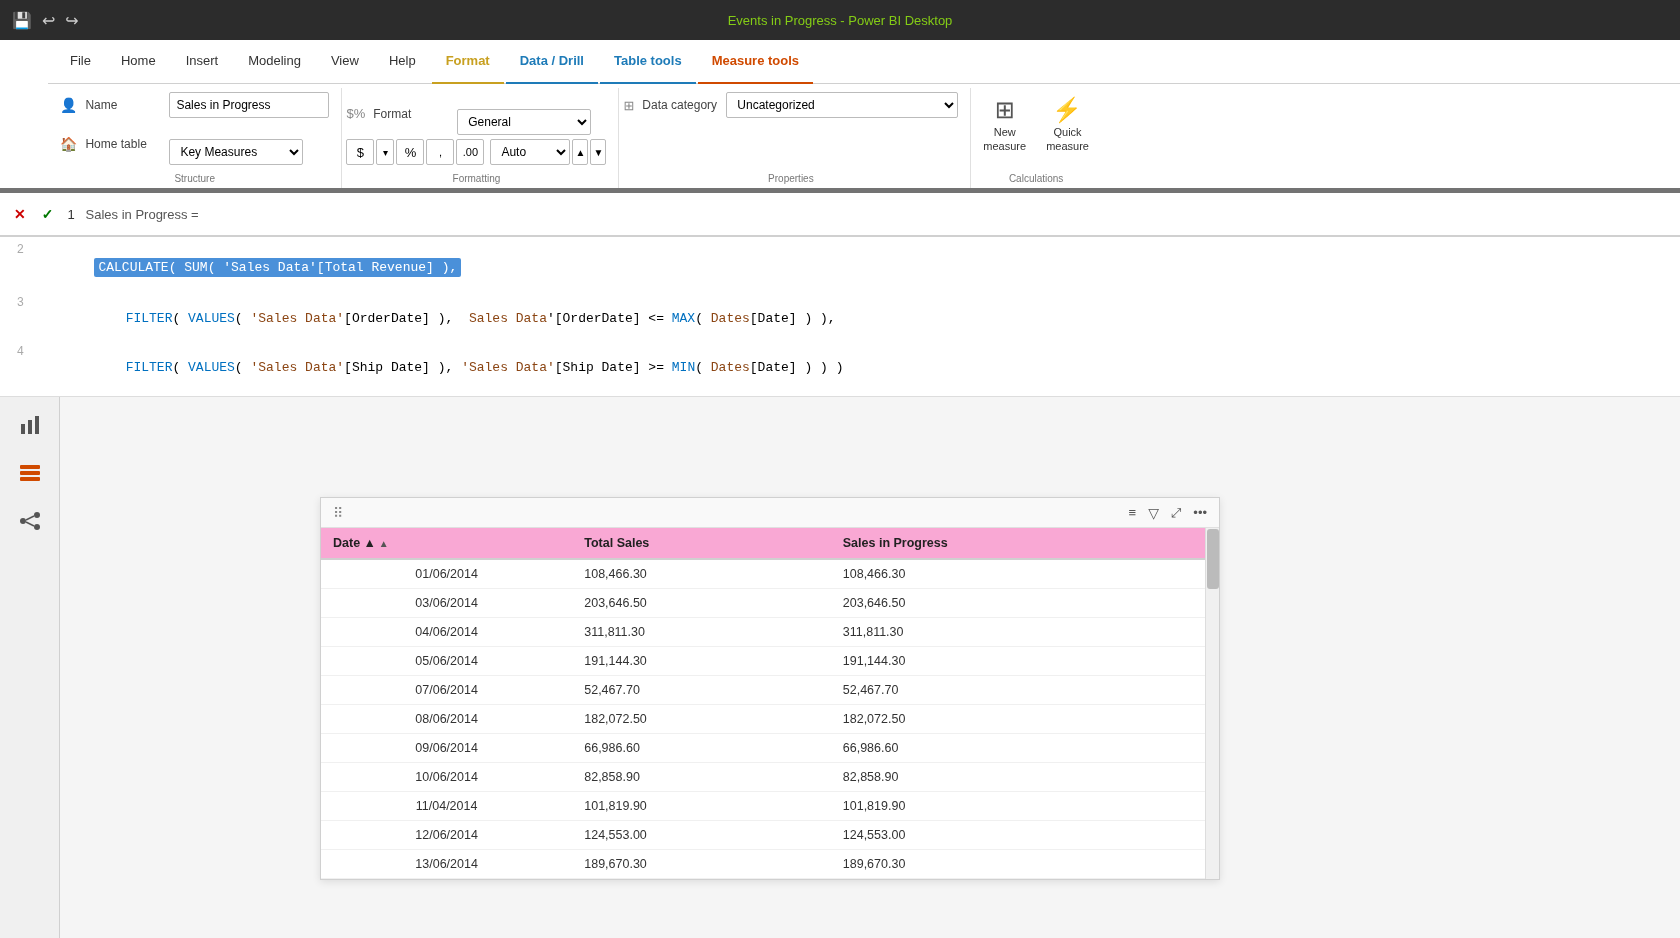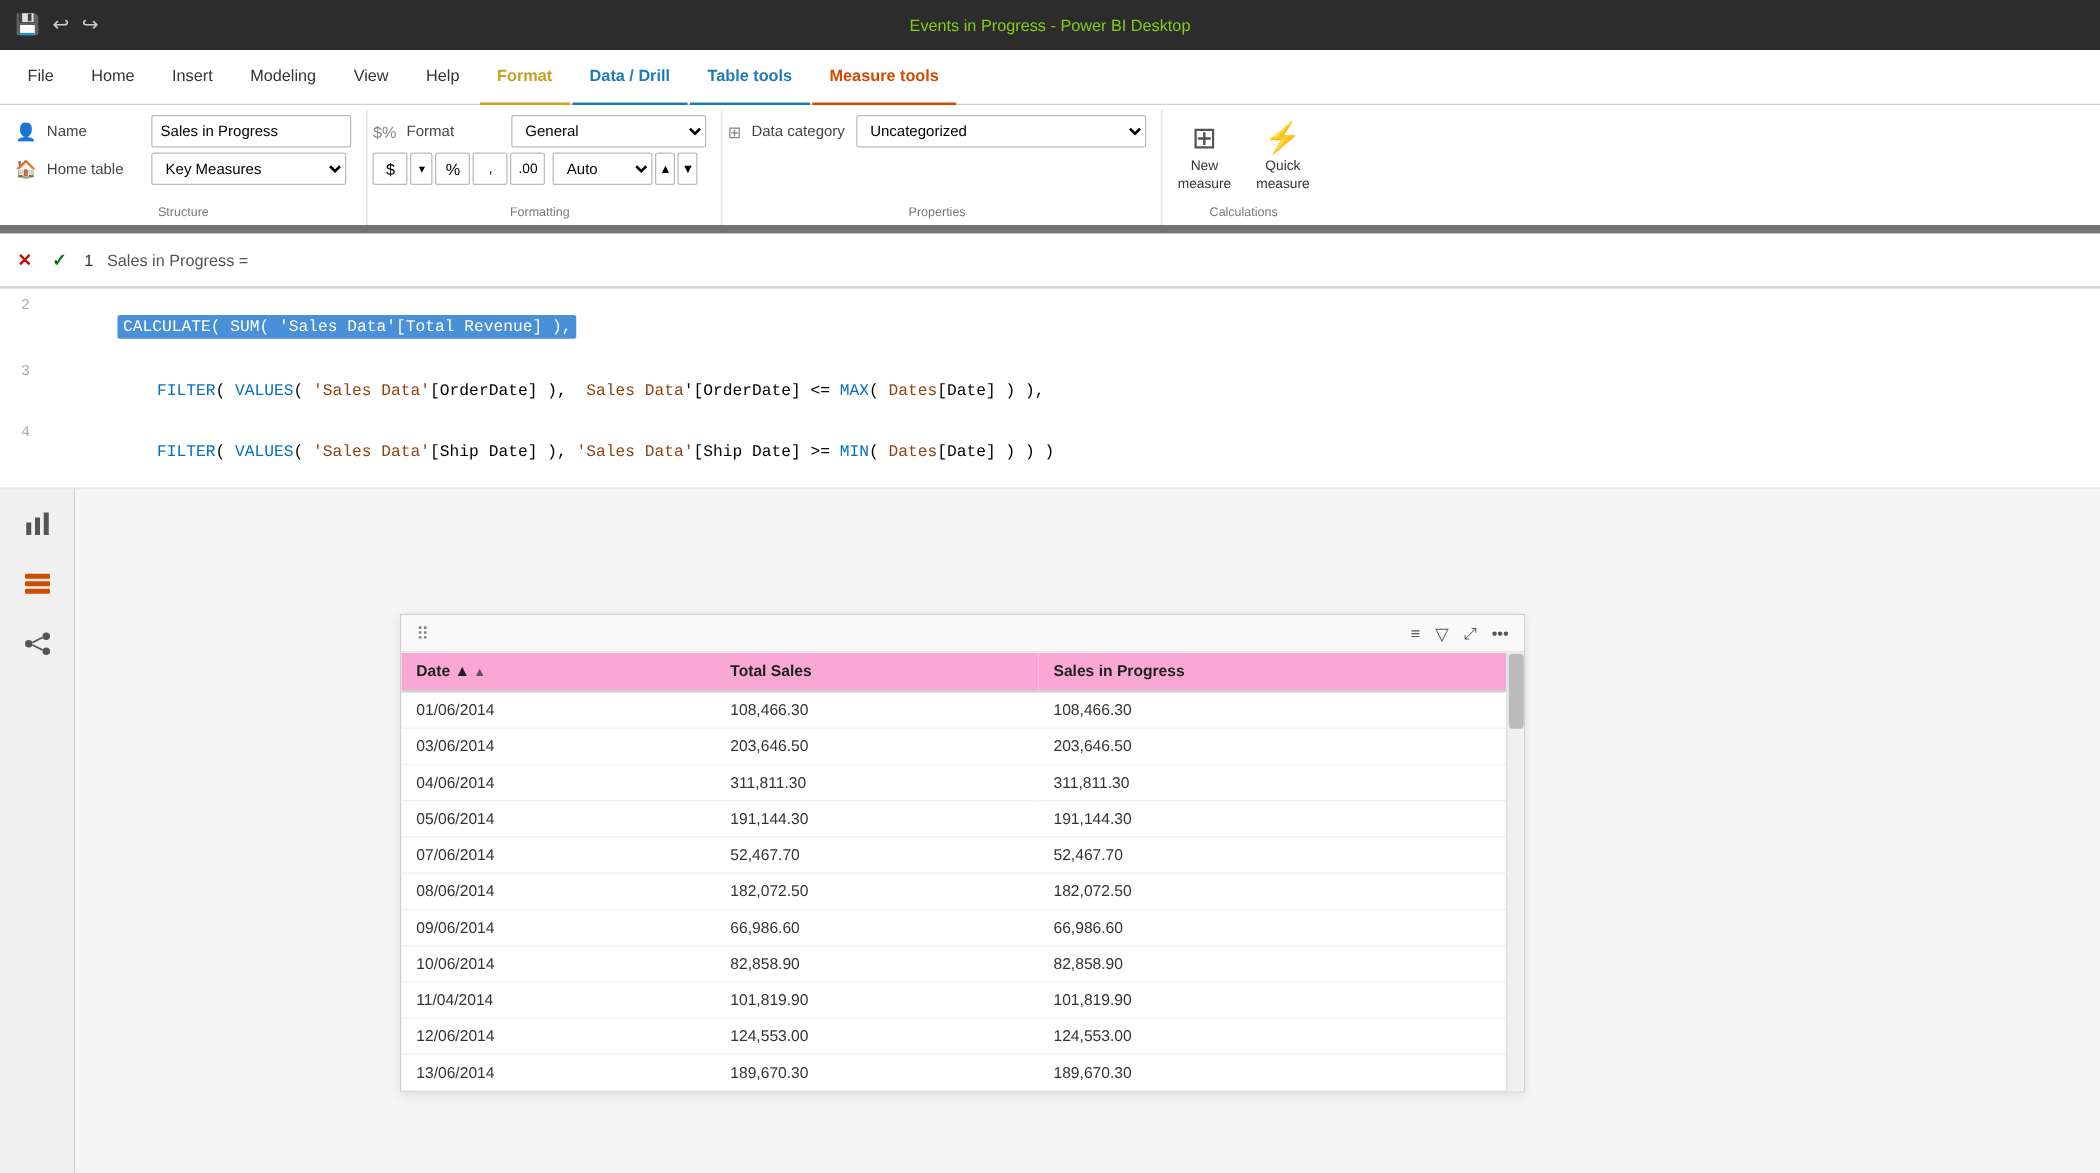--- a/index.html
+++ b/index.html
@@ -16,21 +16,22 @@
       padding: 0 12px;
       font-size: 13px;
     }
     .title-bar-left { display: flex; align-items: center; gap: 16px; }
     .title-bar-icons { display: flex; gap: 10px; }
     .title-bar-icon { color: #ccc; font-size: 16px; cursor: pointer; }
 
     
     .ribbon {
       background: #fff;
-      border-bottom: 7px solid #737373;
+      border-bottom: 5px solid #737373;
+      padding-left: 48px;
     }
     .ribbon-tabs {
       display: flex;
       align-items: center;
       height: 44px;
       padding: 0 8px;
       border-bottom: 1px solid #d0d0d0;
       gap: 2px;
     }
     .ribbon-tab {
@@ -86,21 +87,21 @@
     .ribbon-input-wide { width: 160px; }
     .ribbon-select {
       border: 1px solid #bbb;
       border-radius: 2px;
       padding: 3px 6px;
       font-size: 12px;
       height: 26px;
       background: #fff;
       cursor: pointer;
     }
-    .ribbon-select-medium { width: 156px; }
+    .ribbon-select-medium { width: 134px; margin-top: 17px; }
     .ribbon-select-long { width: 232px; }
 
     .formatting-row { display: flex; align-items: center; gap: 2px; }
     .fmt-btn {
       width: 28px; height: 26px;
       border: 1px solid #bbb;
       background: #fff;
       cursor: pointer;
       font-size: 13px;
       display: flex; align-items: center; justify-content: center;
@@ -252,21 +253,21 @@
       content: ' ▲';
       font-size: 10px;
       color: #555;
     }
     .data-table td {
       padding: 7px 12px;
       border-bottom: 1px solid #f0f0f0;
       color: #333;
       text-align: left;
     }
-    .data-table td:first-child { text-align: left; margin-left: 20px; }
+    .data-table td:first-child { text-align: center; margin-left: 20px; }
 
     
     .dax-section {
       background: #fff;
     }
   </style>
 </head>
 <body>
 
 <div class="title-bar">

